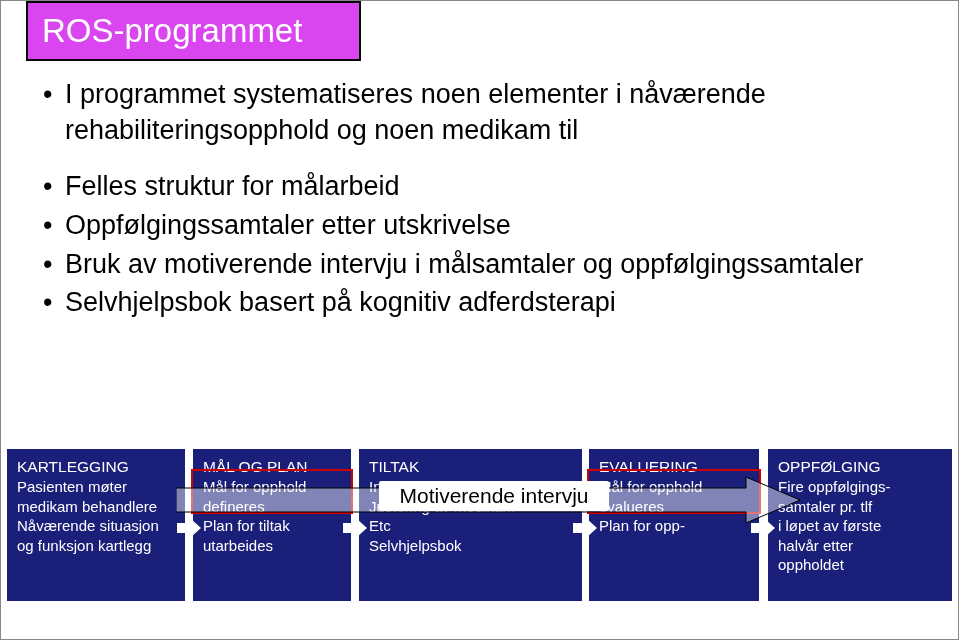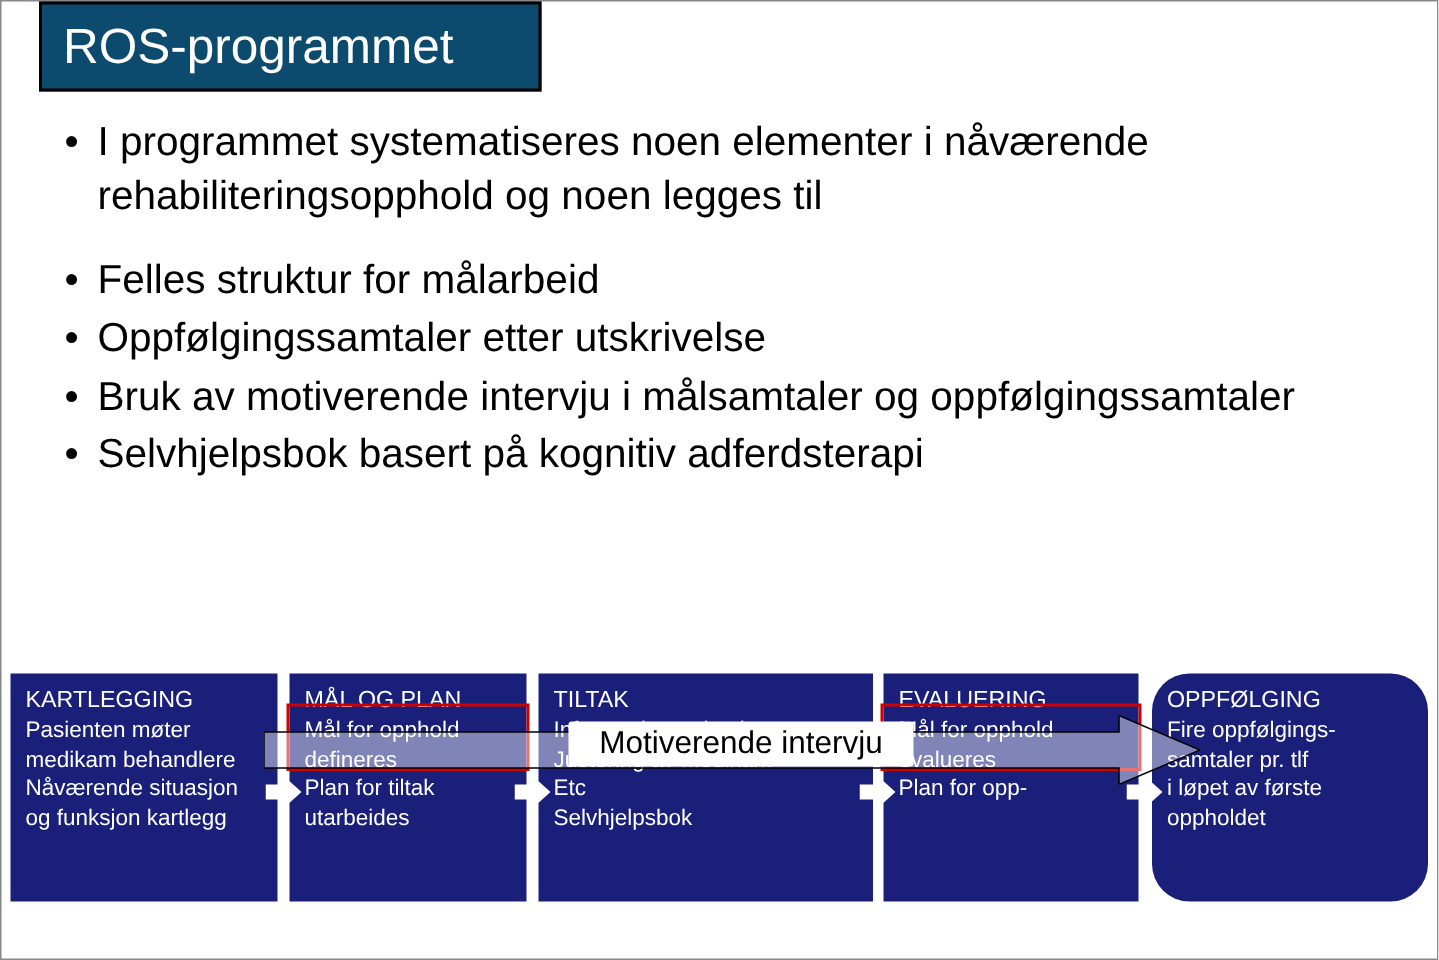--- a/index.html
+++ b/index.html
@@ -16,21 +16,21 @@
     position: relative;
     padding: 0;
     border: 1px solid #888;
   }
   .title-box {
     position: absolute;
     top: 0;
     left: 25px;
     width: 335px;
     height: 60px;
-    background: #0c4a6e;
+    background: #d946ef;
     border: 2px solid #000;
     color: #fff;
     font-size: 33px;
     line-height: 56px;
     padding-left: 14px;
   }
   .bullets {
     position: absolute;
     top: 76px;
     left: 42px;
@@ -68,21 +68,21 @@
     line-height: 1.3;
     padding: 8px 10px 10px 10px;
     top: 18px;
     height: 152px;
   }
   .col .hd { font-weight: normal; font-size: 15.5px; }
   .col1 { left: 6px;  width: 178px; }
   .col2 { left: 192px; width: 158px; }
   .col3 { left: 358px; width: 223px; }
   .col4 { left: 588px; width: 170px; }
-  .col5 { left: 767px; width: 184px; border-radius: 25px; }
+  .col5 { left: 767px; width: 184px; }
 
   
   .redrect {
     position: absolute;
     border: 2px solid #d10000;
     background: transparent;
     pointer-events: none;
   }
   .rr-left  { left: 190px; top: 38px; width: 162px; height: 45px; }
   .rr-right { left: 586px; top: 38px; width: 174px; height: 45px; }
@@ -131,21 +131,21 @@
 <body>
 
 <div class="slide">
 
   <div class="title-box">ROS-programmet</div>
 
   <div class="bullets">
     <div class="item">
       <div class="dot">•</div>
       <div class="txt">
-        <span>I programmet </span><b>systematiseres</b><span> noen elementer i nåværende rehabiliteringsopphold og noen </span><b>legges til</b><span></span>
+        <span>I programmet </span><b>systematiseres</b><span> noen elementer i nåværende rehabiliteringsopphold og noen </span><b>medikam til</b><span></span>
       </div>
     </div>
     <div style="height:18px"></div>
     <div class="item">
       <div class="dot">•</div>
       <div class="txt">Felles struktur for målarbeid</div>
     </div>
     <div class="item">
       <div class="dot">•</div>
       <div class="txt">Oppfølgingssamtaler etter utskrivelse</div>
@@ -191,20 +191,21 @@
       <div>Mål for opphold</div>
       <div>evalueres</div>
       <div>Plan for opp-</div>
     </div>
 
     <div class="col col5">
       <div class="hd">OPPFØLGING</div>
       <div>Fire oppfølgings-</div>
       <div>samtaler pr. tlf</div>
       <div>i løpet av første</div>
+      <div>halvår etter</div>
       <div>oppholdet</div>
     </div>
 
     <div class="miniarrow ma1">
       <svg viewBox="0 0 24 18">
           <polygon points="0,4 14,4 14,0 24,9 14,18 14,14 0,14" fill="#fff"></polygon>
         </svg>
     </div>
     <div class="miniarrow ma2">
       <svg viewBox="0 0 24 18">

